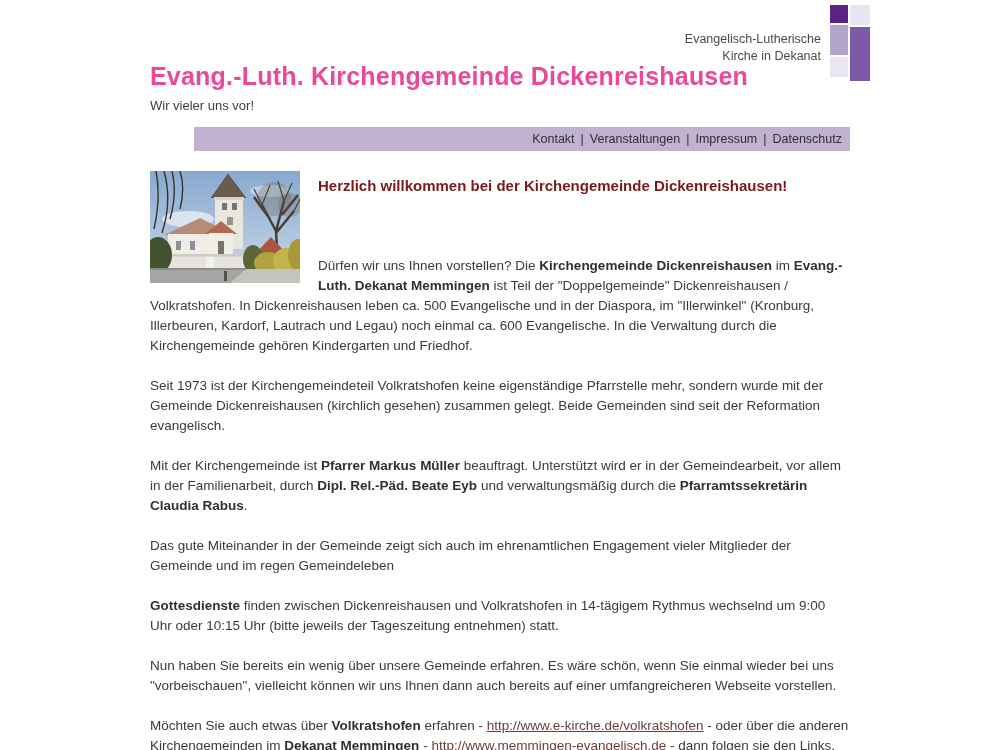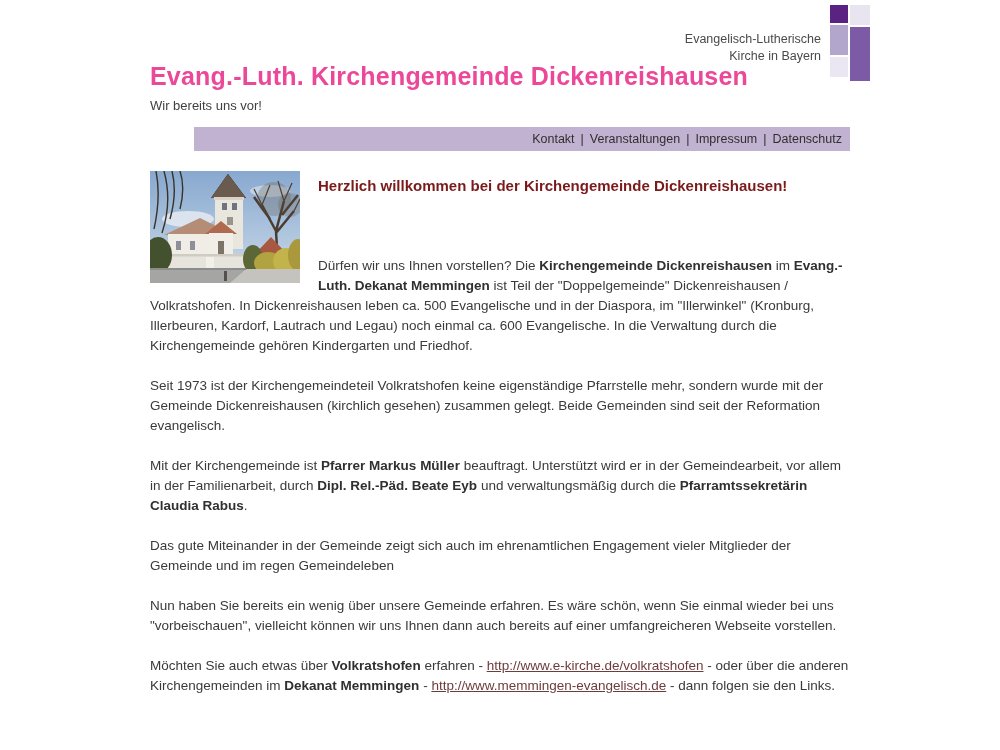--- a/index.html
+++ b/index.html
@@ -111,33 +111,33 @@
   }
 </style>
 </head>
 <body>
 
 <div class="page">
 
   <div class="brand">
     <div class="brand-text">
       <div>Evangelisch-Lutherische</div>
-      <div>Kirche in Bayern</div>
+      <div>Kirche in Dekanat</div>
     </div>
     <div class="brand-mark">
       <div class="sq sq-dark"></div>
       <div class="sq sq-lav"></div>
       <div class="sq sq-pale-b"></div>
       <div class="sq sq-pale-t"></div>
       <div class="sq sq-med"></div>
     </div>
   </div>
 
   <h1 class="page-title">Evang.-Luth. Kirchengemeinde Dickenreishausen</h1>
-  <div class="page-subtitle">Wir bereits uns vor!</div>
+  <div class="page-subtitle">Wir vieler uns vor!</div>
 
   <div class="navbar">
     <a>Kontakt</a>
     <span class="sep">|</span>
     <a>Veranstaltungen</a>
     <span class="sep">|</span>
     <a>Impressum</a>
     <span class="sep">|</span>
     <a>Datenschutz</a>
   </div>
@@ -205,17 +205,18 @@
       <rect x="0" y="97" width="96" height="2" fill="#8c8c8a"></rect>
       <rect x="74" y="100" width="3" height="10" fill="#55504a"></rect>
     </svg>
 
     <h2 class="welcome-heading">Herzlich willkommen bei der Kirchengemeinde Dickenreishausen!</h2>
 
     <p><span>Dürfen wir uns Ihnen vorstellen? Die </span><b>Kirchengemeinde Dickenreishausen</b><span> im </span><b>Evang.-Luth. Dekanat Memmingen</b><span> ist Teil der "Doppelgemeinde" Dickenreishausen / Volkratshofen. In Dickenreishausen leben ca. 500 Evangelische und in der Diaspora, im "Illerwinkel" (Kronburg, Illerbeuren, Kardorf, Lautrach und Legau) noch einmal ca. 600 Evangelische. In die Verwaltung durch die Kirchengemeinde gehören Kindergarten und Friedhof.</span></p>
     <p><span>Seit 1973 ist der Kirchengemeindeteil Volkratshofen keine eigenständige Pfarrstelle mehr, sondern wurde mit der Gemeinde Dickenreishausen (kirchlich gesehen) zusammen gelegt. Beide Gemeinden sind seit der Reformation evangelisch.</span></p>
     <p><span>Mit der Kirchengemeinde ist </span><b>Pfarrer Markus Müller</b><span> beauftragt. Unterstützt wird er in der Gemeindearbeit, vor allem in der Familienarbeit, durch </span><b>Dipl. Rel.-Päd. Beate Eyb</b><span> und verwaltungsmäßig durch die </span><b>Pfarramtssekretärin Claudia Rabus</b><span>.</span></p>
     <p><span>Das gute Miteinander in der Gemeinde zeigt sich auch im ehrenamtlichen Engagement vieler Mitglieder der Gemeinde und im regen Gemeindeleben</span></p>
+    <p><b>Gottesdienste</b><span> finden zwischen Dickenreishausen und Volkratshofen in 14-tägigem Rythmus wechselnd um 9:00 Uhr oder 10:15 Uhr (bitte jeweils der Tageszeitung entnehmen) statt.</span></p>
     <p><span>Nun haben Sie bereits ein wenig über unsere Gemeinde erfahren. Es wäre schön, wenn Sie einmal wieder bei uns "vorbeischauen", vielleicht können wir uns Ihnen dann auch bereits auf einer umfangreicheren Webseite vorstellen.</span></p>
     <p><span>Möchten Sie auch etwas über </span><b>Volkratshofen</b><span> erfahren - </span><a class="link" href="#">http://www.e-kirche.de/volkratshofen</a><span> - oder über die anderen Kirchengemeinden im </span><b>Dekanat Memmingen</b><span> - </span><a class="link" href="#">http://www.memmingen-evangelisch.de</a><span> - dann folgen sie den Links.</span></p>
 
   </div>
 </div>
 
 </body></html>

